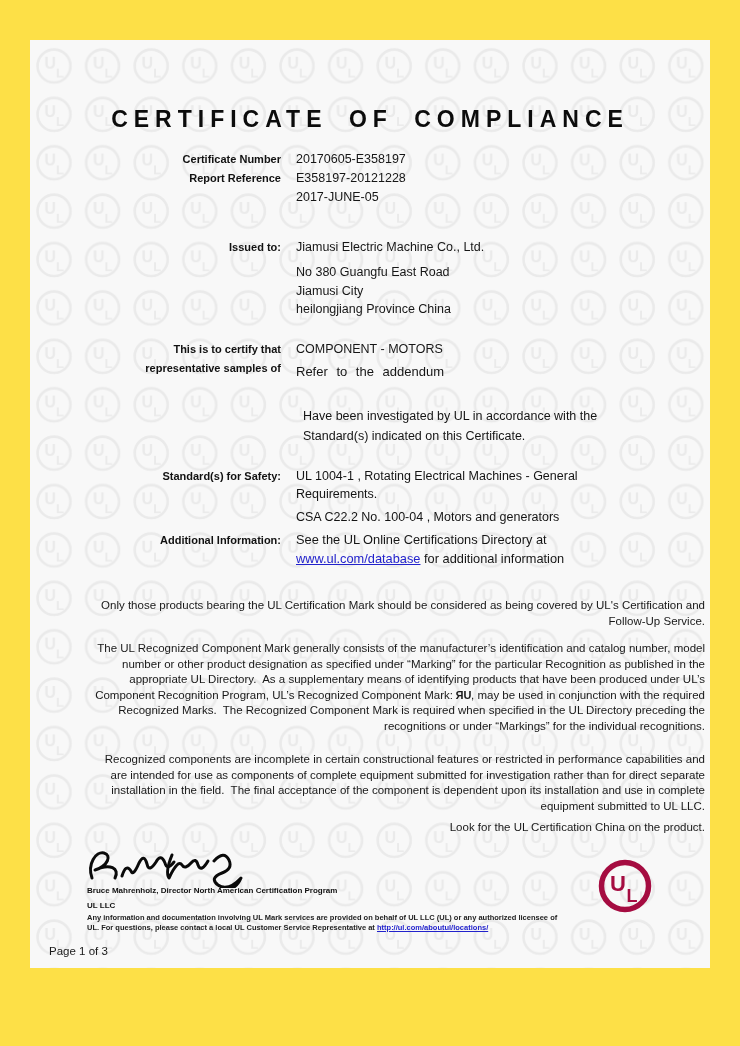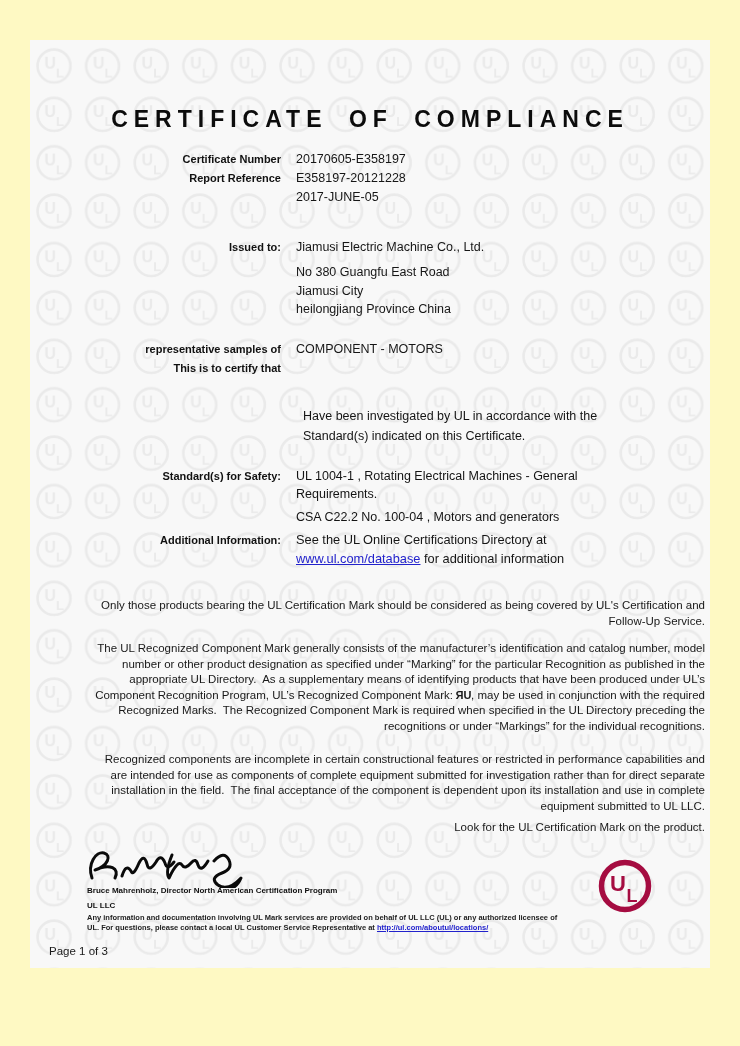--- a/index.html
+++ b/index.html
@@ -1,17 +1,17 @@
 <!DOCTYPE html>
 <html><head>
 <meta charset="utf-8">
 <style>
   html,body { margin:0; padding:0; background:#ffffff; }
   .page {
-    position:relative; width:740px; height:1046px; background:#fef9c3;
+    position:relative; width:740px; height:1046px; background:#fde047;
     font-family:"Liberation Sans","DejaVu Sans",sans-serif; color:#141414;
     overflow:hidden;
   }
   .watermark { position:absolute; left:30px; top:40px; z-index:0; }
   .content { position:absolute; inset:0; z-index:1; }
 
   .title {
     position:absolute; top:106px; left:0; width:740px; margin:0;
     text-align:center; font-size:23px; font-weight:bold; color:#0c0c0c;
     letter-spacing:6px; word-spacing:9px;
@@ -102,25 +102,26 @@
         <div class="addr">
           <div>No 380 Guangfu East Road</div>
           <div>Jiamusi City</div>
           <div>heilongjiang Province China</div>
         </div>
       </div>
     </div>
 
     <div class="labrow certify">
       <div>
+        <div class="lbl">This is to certify that</div>
         <div class="lbl">representative samples of</div>
-        <div class="lbl">This is to certify that</div>
       </div>
       <div class="val">
         <div>COMPONENT - MOTORS</div>
+        <div class="note">Refer to the addendum</div>
       </div>
     </div>
 
     <div class="investigated">Have been investigated by UL in accordance with the Standard(s) indicated on this Certificate.</div>
 
     <div class="labrow standards">
       <span class="lbl">Standard(s) for Safety:</span>
       <div>
         <div class="item">UL 1004-1 , Rotating Electrical Machines - General Requirements.</div>
         <div class="item">CSA C22.2 No. 100-04 , Motors and generators</div>
@@ -131,21 +132,21 @@
       <span class="lbl">Additional Information:</span>
       <div class="val"><span>See the UL Online Certifications Directory at </span><a class="doclink">www.ul.com/database</a><span> for additional information</span></div>
     </div>
 
     <p class="para p1">Only those products bearing the UL Certification Mark should be considered as being covered by UL's Certification and Follow-Up Service.</p>
 
     <p class="para p2"><span>The UL Recognized Component Mark generally consists of the manufacturer’s identification and catalog number, model number or other product designation as specified under “Marking” for the particular Recognition as published in the appropriate UL Directory.  As a supplementary means of identifying products that have been produced under UL’s Component Recognition Program, UL’s Recognized Component Mark: </span><span class="ru-mark"><span class="rev-r">R</span><span>U</span></span><span>, may be used in conjunction with the required Recognized Marks.  The Recognized Component Mark is required when specified in the UL Directory preceding the recognitions or under “Markings” for the individual recognitions.</span></p>
 
     <p class="para p3">Recognized components are incomplete in certain constructional features or restricted in performance capabilities and are intended for use as components of complete equipment submitted for investigation rather than for direct separate installation in the field.  The final acceptance of the component is dependent upon its installation and use in complete equipment submitted to UL LLC.</p>
 
-    <p class="para p4">Look for the UL Certification Mark on the product.</p>
+    <p class="para p4">Look for the UL Certification China on the product.</p>
 
     <svg class="sig-svg" width="210" height="42" viewBox="0 0 210 42" aria-hidden="true">
       <g fill="none" stroke="#0a0a0a" stroke-width="3" stroke-linecap="round" stroke-linejoin="round">
         <path d="M8,32 C3,18 12,5 20,7 C28,9 24,20 11,24 C26,17 36,22 31,32"></path>
         <path d="M38,30 q4,-13 9,-5 q2,6 8,-8 q5,-10 8,1 q2,9 9,-2 q5,-9 9,1 q2,8 9,-1"></path>
         <path d="M88,9 q-7,17 -3,23 q9,-19 13,-13 q3,5 9,-2 q5,-6 7,2 q3,8 10,-4"></path>
         <path d="M130,15 q10,-11 15,-1 q4,9 -7,13 q-13,5 -4,12 q10,7 23,-7 q-6,14 -18,9"></path>
       </g>
     </svg>
     <div class="sig-name">Bruce Mahrenholz, Director North American Certification Program</div>

